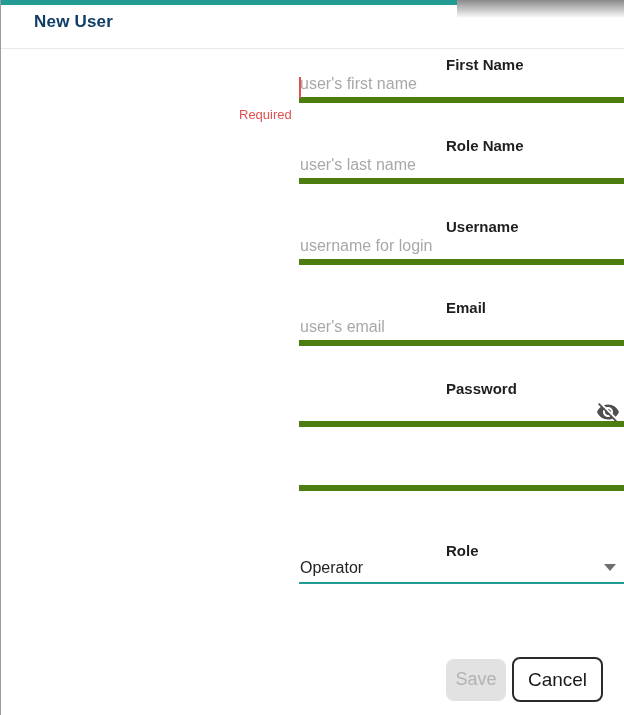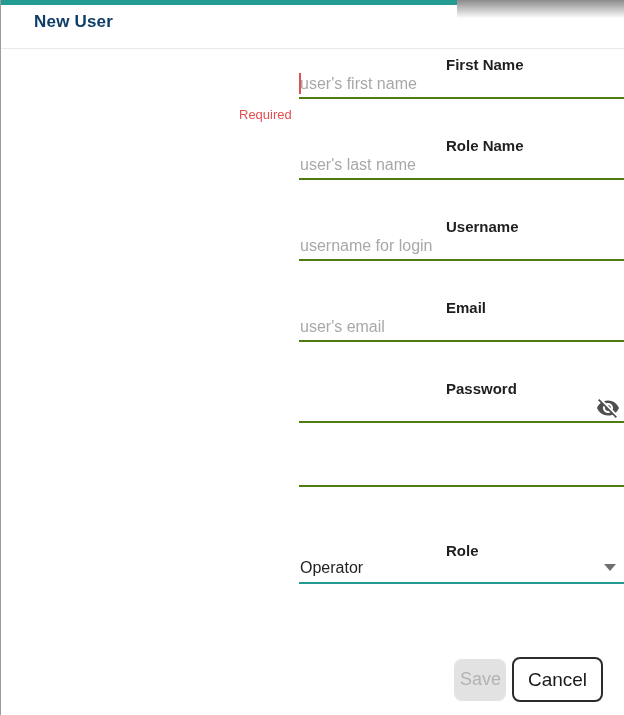--- a/index.html
+++ b/index.html
@@ -49,21 +49,21 @@
     font-weight: 700;
     color: #1f1f1f;
     flex-shrink: 0;
   }
   .field { position: relative; width: 325px; }
   .text-input {
     display: block;
     width: 100%;
     box-sizing: border-box;
     border: none;
-    border-bottom: 2px solid #4d7c0f;
+    border-bottom: 6px solid #4d7c0f;
     outline: none;
     background: transparent;
     font-family: "Liberation Sans", sans-serif;
     font-size: 16px;
     color: #333333;
     padding: 2px 0 4px 1px;
   }
   .text-input::placeholder { color: #a8a8a8; opacity: 1; }
   .caret {
     position: absolute;
@@ -110,21 +110,21 @@
     display: flex;
     align-items: center;
     gap: 6px;
   }
   .btn {
     font-family: "Liberation Sans", sans-serif;
     border-radius: 8px;
     cursor: pointer;
   }
   .btn-save {
-    width: 52px; height: 42px;
+    width: 60px; height: 42px;
     background: #e2e2e2;
     border: none;
     color: #b3b3b3;
     font-size: 18px;
   }
   .btn-cancel {
     width: 91px; height: 45px;
     background: #ffffff;
     border: 2px solid #2b2b2b;
     color: #1a1a1a;

